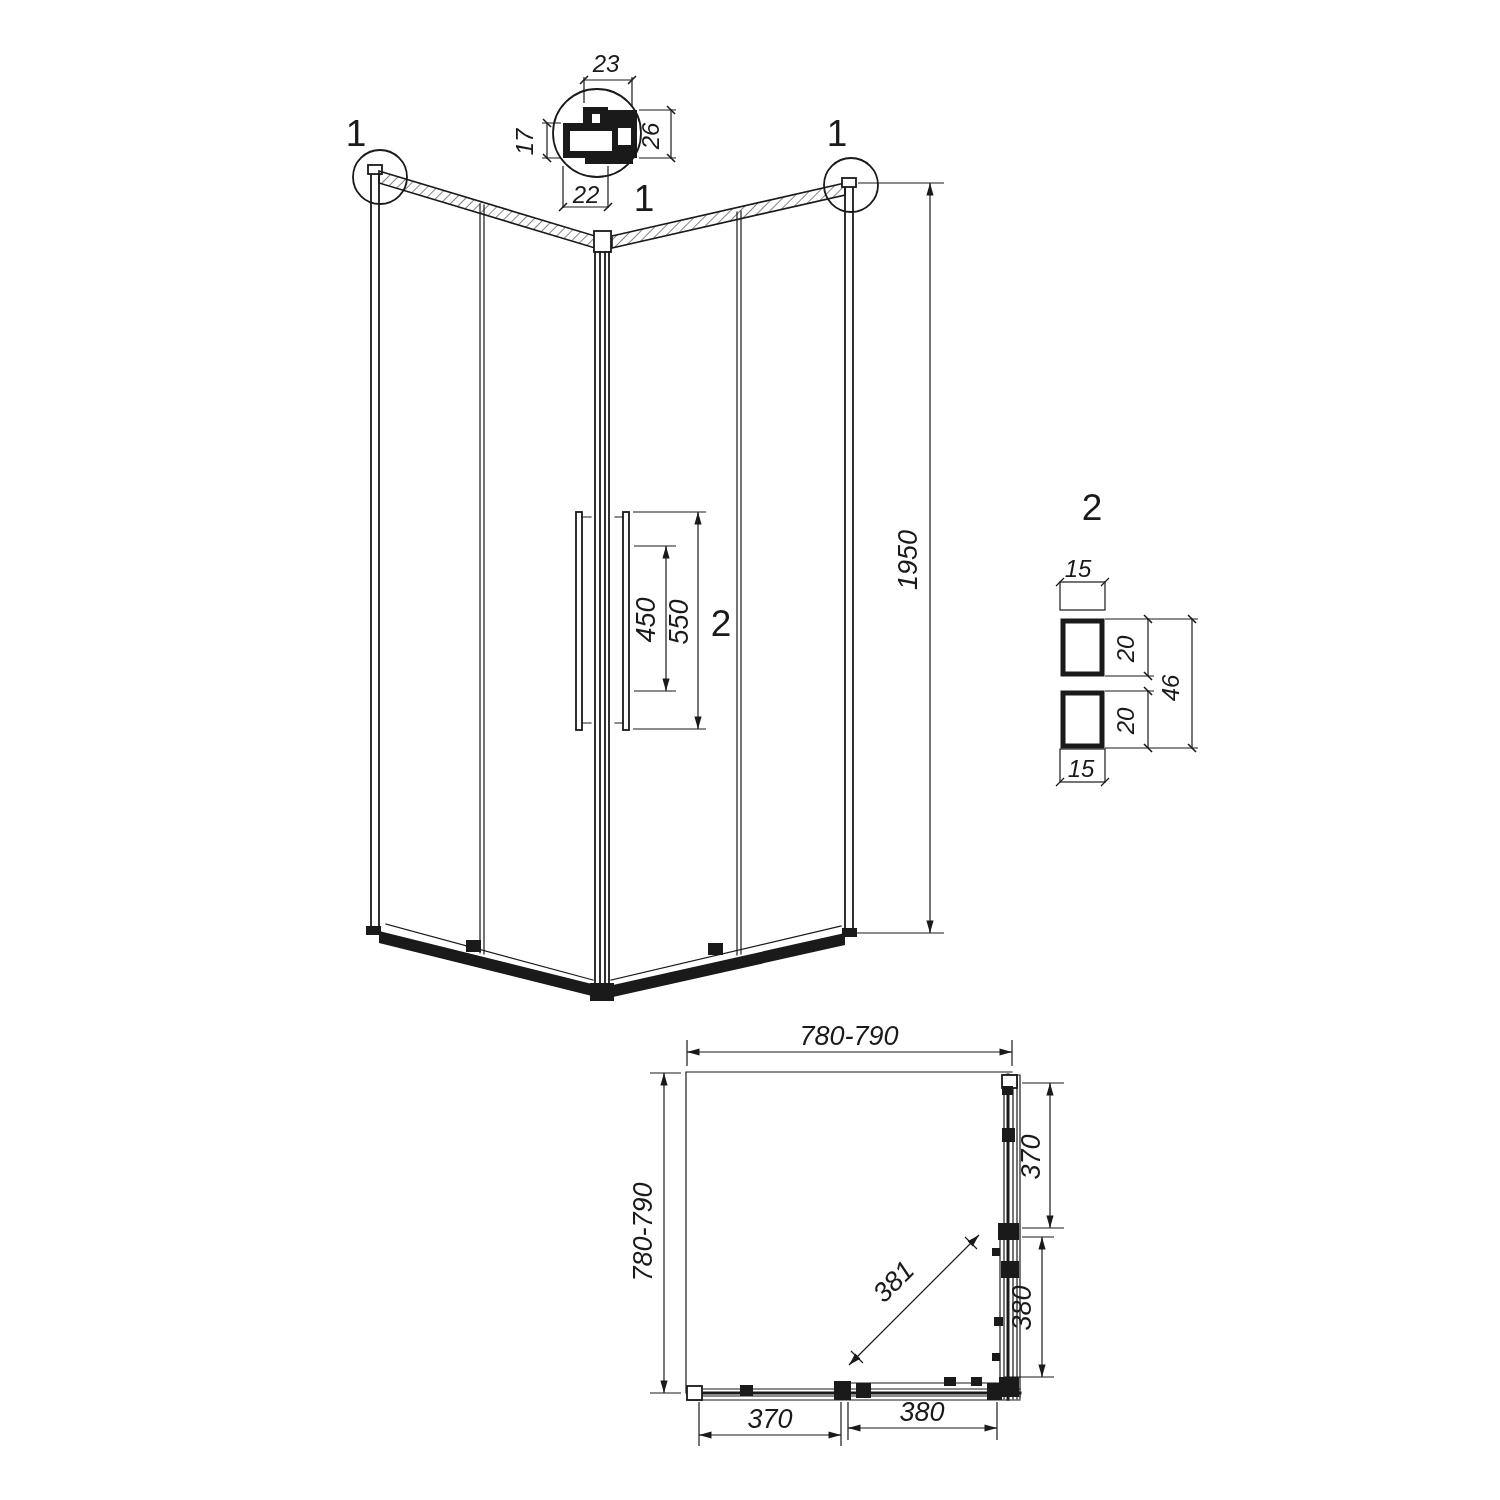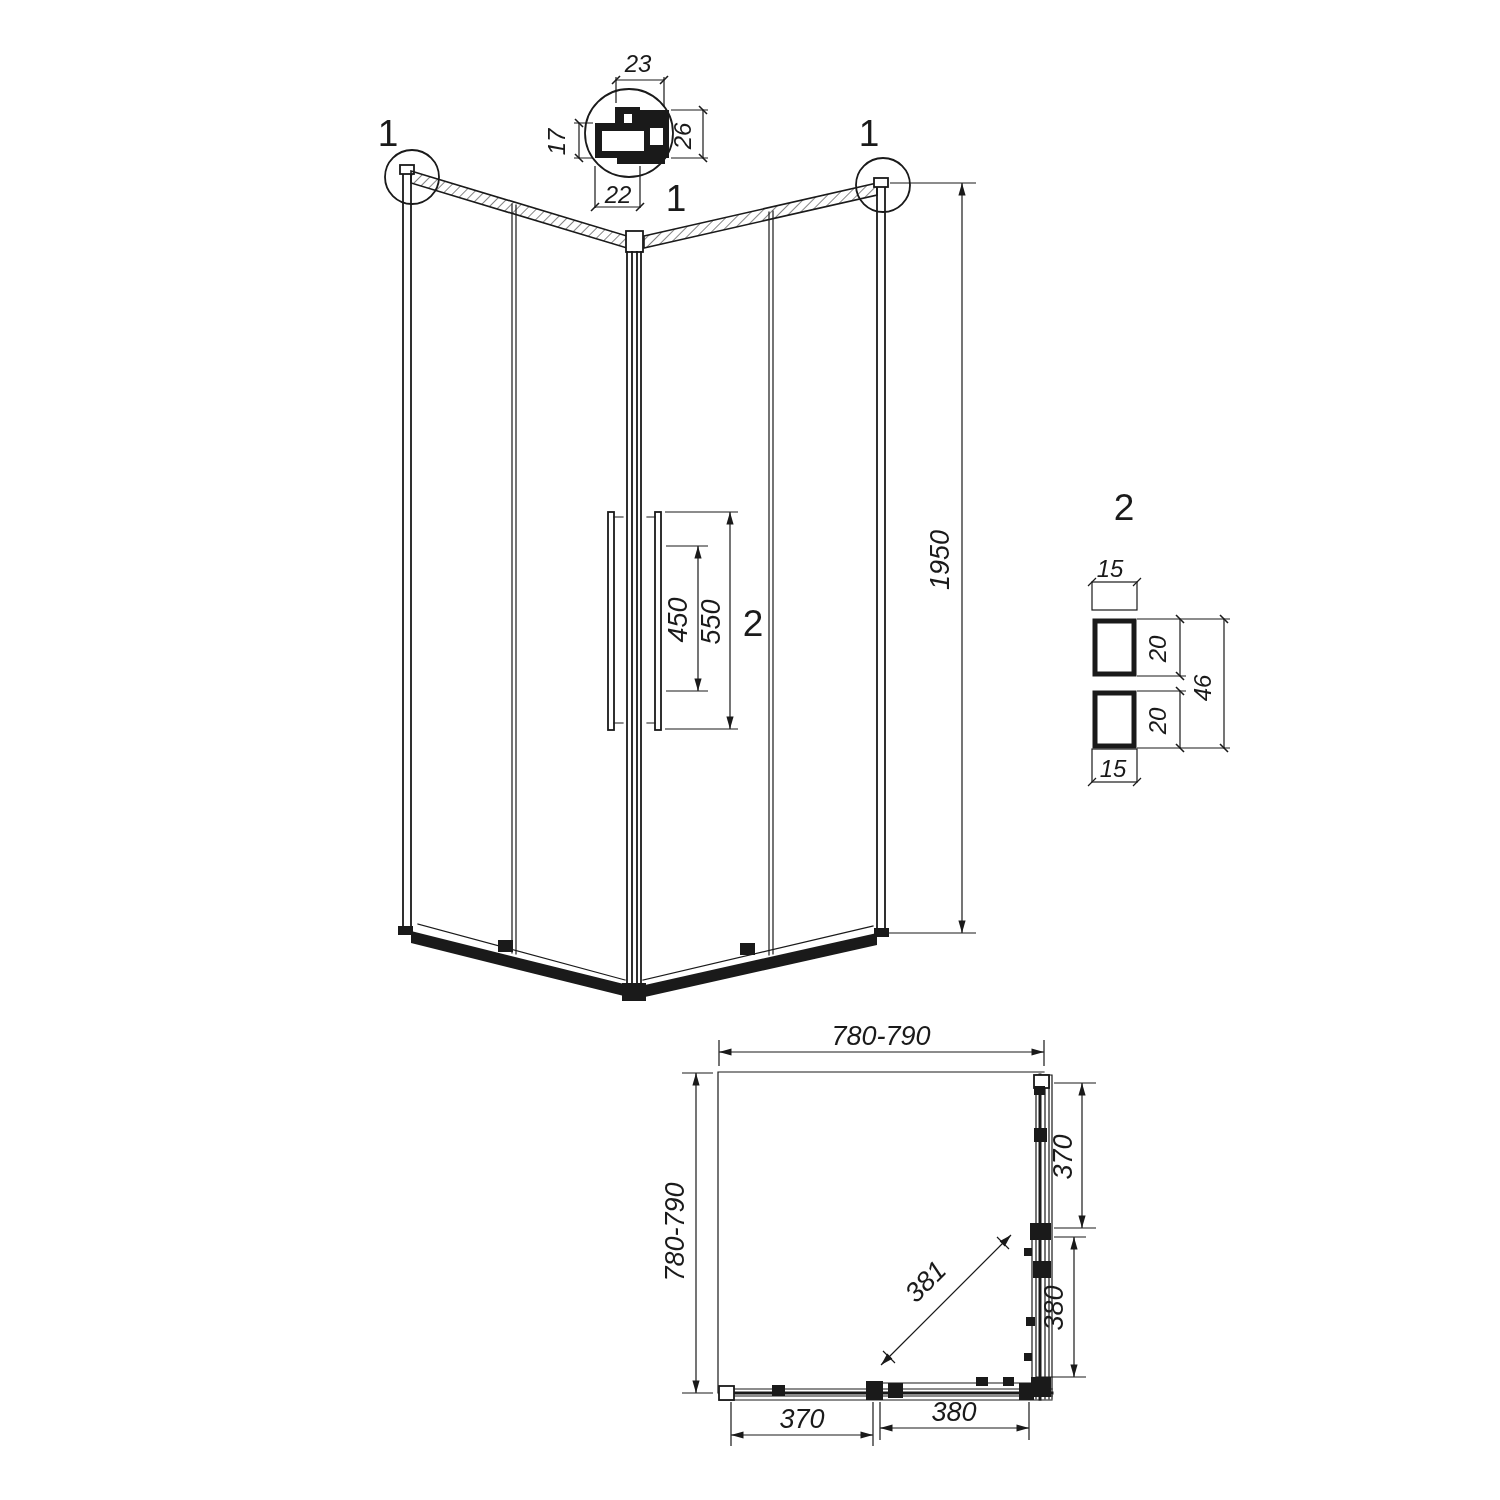--- a/index.html
+++ b/index.html
@@ -1,16 +1,16 @@
 <!DOCTYPE html>
 <html><head>
 <meta charset="utf-8">
 <style>
   html,body{margin:0;padding:0;background:#ffffff;}
-  .page{width:1288px;height:1500px;position:relative;background:#fff;padding-left:32px;}
+  .page{width:1288px;height:1500px;position:relative;background:#fff;}
   svg{display:block;}
   .ln{stroke:#1a1a1a;fill:none;stroke-width:1.8;stroke-linecap:square;}
   .thin{stroke-width:1.2;}
   .th3{stroke-width:3;}
   .dimln{stroke:#1a1a1a;fill:none;stroke-width:1.2;}
   .blk{fill:#1a1a1a;stroke:none;}
   .wht{fill:#ffffff;}
   .prof{fill:#1a1a1a;stroke:none;fill-rule:evenodd;}
   text{fill:#1a1a1a;}
   .dim{font:italic 27px "Liberation Sans","DejaVu Sans",sans-serif;text-anchor:middle;}

